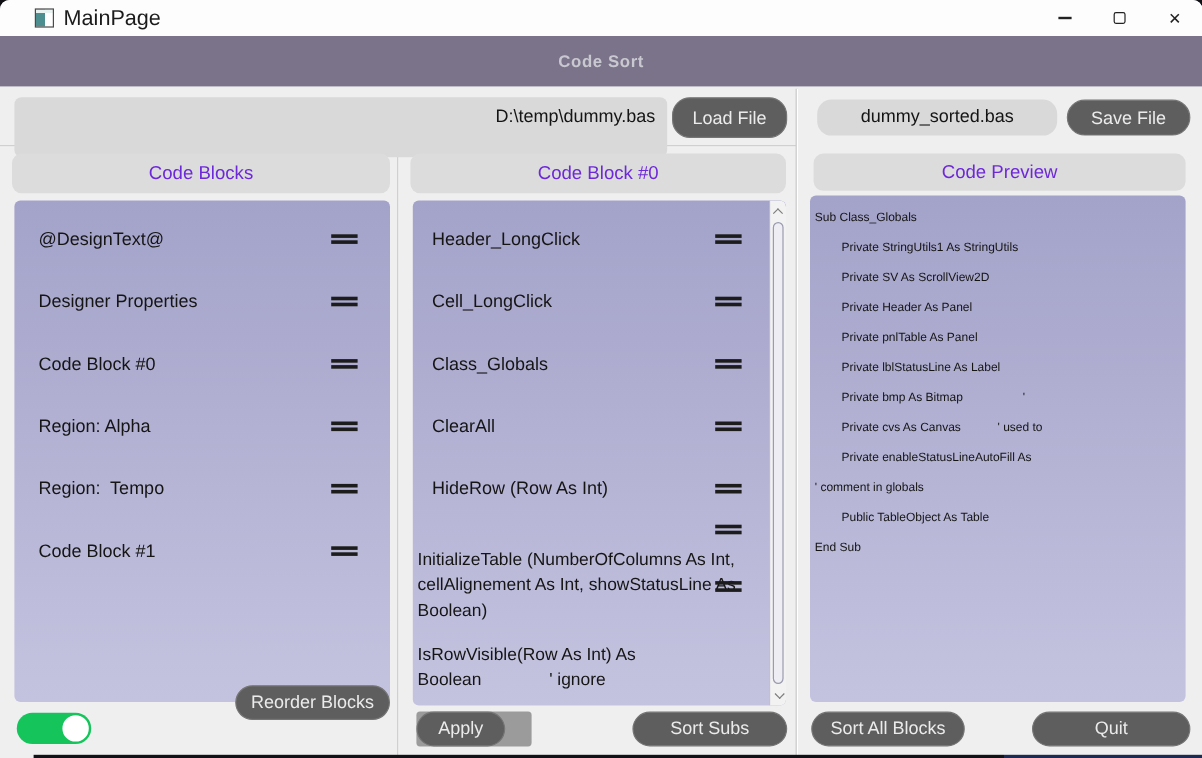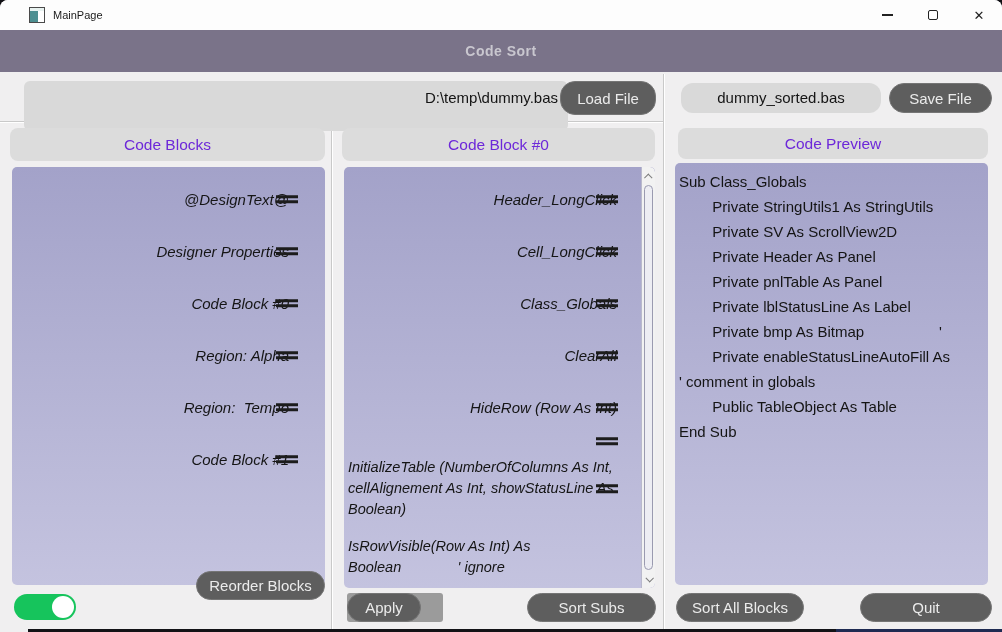--- a/index.html
+++ b/index.html
@@ -7,82 +7,82 @@
     position:relative;width:1002px;height:632px;background:#f0eff0;
     font-family:"Liberation Sans",sans-serif;overflow:hidden;
     border-radius:8px 8px 0 0;box-sizing:border-box;
   }
   .app *{box-sizing:border-box;}
 
   
   .titlebar{position:absolute;left:0;top:0;width:100%;height:30px;background:#fdfdfd;display:flex;align-items:center;}
   .appicon{position:absolute;left:29px;top:7px;width:16px;height:16px;border:1px solid #4a4a4a;
     background:linear-gradient(180deg,#e8f2f0 0 18%,transparent 18%),linear-gradient(90deg,#4d8f91 0 55%,#ffffff 55%);}
-  .wtitle{position:absolute;left:53px;top:0;height:30px;line-height:30px;font-size:11px;color:#1b1b1b;}
+  .wtitle{position:absolute;left:53px;top:0;height:30px;line-height:30px;font-size:18px;color:#1b1b1b;}
   .wincontrols{position:absolute;right:0;top:0;height:30px;display:flex;}
   .winbtn{width:46px;height:30px;display:flex;align-items:center;justify-content:center;cursor:default;}
   .glyph-min{width:11px;height:1.4px;background:#222;}
   .glyph-max{width:10px;height:10px;border:1.4px solid #222;border-radius:2px;}
   .glyph-close{font-size:13px;color:#222;line-height:1;}
 
   
   .appheader{position:absolute;left:0;top:30px;width:100%;height:42px;background:#7a7389;
     display:flex;align-items:center;justify-content:center;}
   .appheader span{font-size:14px;font-weight:600;color:#c9c7cf;letter-spacing:.5px;}
 
   
   .hdiv{position:absolute;left:0;top:121px;width:664px;height:2px;background:#c9c9c9;border-bottom:1px solid #ffffff;}
   .vdiv1{position:absolute;left:331px;top:125px;bottom:0;width:2px;background:#c9c9c9;border-right:1px solid #ffffff;}
   .vdiv2{position:absolute;left:663px;top:74px;bottom:0;width:2px;background:#c9c9c9;border-right:1px solid #ffffff;}
 
   
   .field{background:#d9d9d9;border-radius:6px;font-size:15px;color:#141414;}
-  .loadpath{position:absolute;left:24px;top:81px;width:544px;height:50px;line-height:34px;text-align:right;padding-right:10px;white-space:pre;}
+  .loadpath{position:absolute;left:12px;top:81px;width:544px;height:50px;line-height:34px;text-align:right;padding-right:10px;white-space:pre;}
   .btn{background:#5e5e5e;border:1px solid #757575;border-radius:15px;color:#ebebeb;font-size:15px;
     font-family:"Liberation Sans",sans-serif;display:flex;align-items:center;justify-content:center;cursor:default;}
   .loadbtn{position:absolute;left:560px;top:81px;width:96px;height:34px;}
   .savename{position:absolute;left:681px;top:83px;width:200px;height:30px;line-height:30px;text-align:center;border-radius:12px;}
   .savebtn{position:absolute;left:889px;top:83px;width:103px;height:30px;}
 
   
   .colheader{position:absolute;height:33px;background:#dcdcdc;border-radius:8px;
     display:flex;align-items:center;justify-content:center;font-size:15.5px;color:#6d28d9;}
   .blocksheader{left:10px;top:128px;width:315px;}
   .subsheader{left:342px;top:128px;width:313px;}
   .prevheader{left:678px;top:128px;width:310px;height:31px;}
 
   
   .listpanel{position:absolute;background:linear-gradient(180deg,#a3a2c9 0%,#c4c3df 100%);
     border-radius:5px;overflow:hidden;}
   .blockslist{left:12px;top:167px;width:313px;height:418px;padding-top:6px;}
   .subslist{left:344px;top:167px;width:311px;height:421px;padding-top:6px;}
   .prevpanel{left:675px;top:163px;width:313px;height:422px;padding:6px 4px 0 4px;}
 
-  .lrow{position:relative;height:52px;display:flex;align-items:center;justify-content:flex-end;font-style:italic;}
+  .lrow{position:relative;height:52px;display:flex;align-items:center;justify-content:flex-start;}
   .blockslist .lrow{padding-left:20px;padding-right:36px;}
   .subslist .lrow{width:297px;padding-left:16px;padding-right:24px;}
   .lbl{font-size:15px;color:#151515;white-space:pre;text-align:center;}
   .lrow.long{height:auto;display:block;padding:8px 24px 8px 4px;}
   .lrow.long .lbl{display:block;text-align:left;font-size:14.5px;line-height:21px;}
   .handle{position:absolute;top:50%;transform:translateY(-50%);display:block;}
   .blockslist .handle{right:27px;}
   .subslist .handle{right:23px;}
   .handle i{display:block;width:22px;height:3px;background:#1c1c1c;margin:2.5px 0;}
 
   
   .scroll{position:absolute;right:0;top:0;bottom:0;width:14px;background:#f2f2f2;border-left:1px solid #b9b9cc;border-radius:0 5px 5px 0;}
   .chevbox{position:absolute;left:0;width:14px;height:17px;display:flex;align-items:center;justify-content:center;}
   .chevbox.up{top:1px;} .chevbox.down{bottom:1px;}
   .chev{width:6px;height:6px;border-left:1.6px solid #7d7d7d;border-top:1.6px solid #7d7d7d;}
   .chev.u{transform:rotate(45deg) translateY(1px);}
   .chev.d{transform:rotate(225deg) translateY(1px);}
   .thumb{position:absolute;left:2px;top:18px;bottom:18px;width:9px;background:#ededf3;border:1px solid #9a9ab0;border-radius:5px;}
 
   
-  .code-line{white-space:pre;font-size:15px;line-height:25px;color:#141414;}
+  .code-line{white-space:pre;font-size:10px;line-height:25px;color:#141414;}
 
   
   .toggle{position:absolute;left:14px;top:594px;width:62px;height:26px;border-radius:13px;background:#16c45c;cursor:default;}
   .knob{position:absolute;right:2px;top:2px;width:22px;height:22px;border-radius:50%;background:#ffffff;}
   .reorderbtn{position:absolute;left:196px;top:571px;width:129px;height:29px;}
   .applywrap{position:absolute;left:347px;top:593px;width:96px;height:29px;background:#9b9b9b;border-radius:3px;}
   .applybtn{position:absolute;left:0;top:0;width:74px;height:29px;}
   .sortsubsbtn{position:absolute;left:527px;top:593px;width:129px;height:29px;}
   .sortallbtn{position:absolute;left:676px;top:593px;width:128px;height:29px;}
   .quitbtn{position:absolute;left:860px;top:593px;width:132px;height:29px;}
@@ -240,20 +240,21 @@
 
   <div class="colheader prevheader">Code Preview</div>
   <div class="listpanel prevpanel">
     <div class="code-line">Sub Class_Globals</div>
     <div class="code-line">        Private StringUtils1 As StringUtils</div>
     <div class="code-line">        Private SV As ScrollView2D</div>
     <div class="code-line">        Private Header As Panel</div>
     <div class="code-line">        Private pnlTable As Panel</div>
     <div class="code-line">        Private lblStatusLine As Label</div>
     <div class="code-line">        Private bmp As Bitmap                  '</div>
+    <div class="code-line">        Private cvs As Canvas           ' used to</div>
     <div class="code-line">        Private enableStatusLineAutoFill As</div>
     <div class="code-line">' comment in globals</div>
     <div class="code-line">        Public TableObject As Table</div>
     <div class="code-line">End Sub</div>
   </div>
 
   <div class="toggle">
     <div class="knob"></div>
   </div>
   <button class="btn reorderbtn">Reorder Blocks</button>

